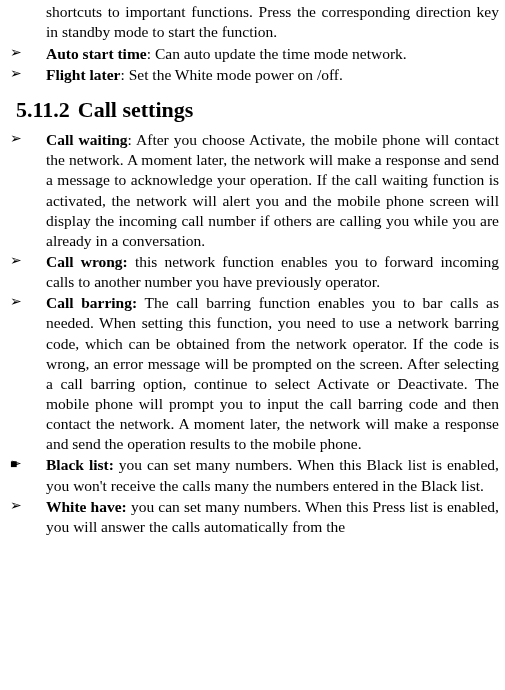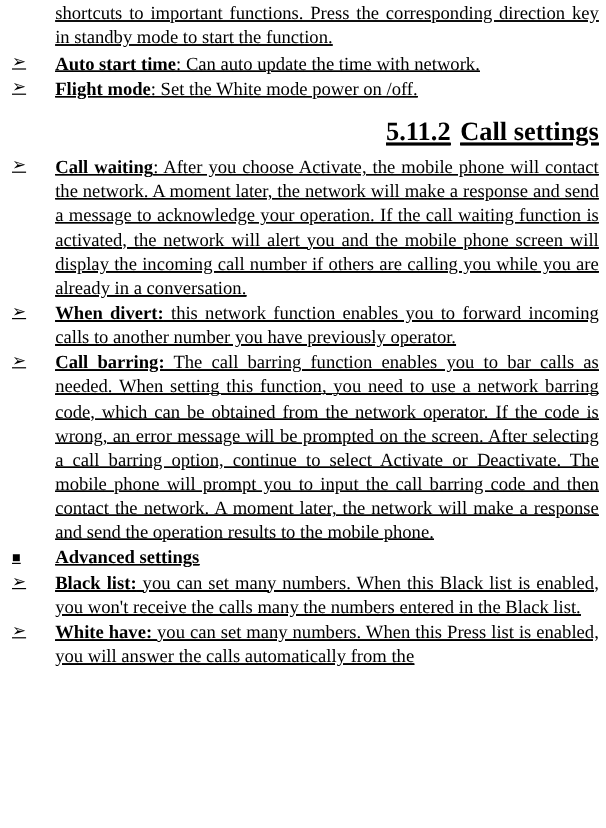--- a/index.html
+++ b/index.html
@@ -1,15 +1,15 @@
 <!DOCTYPE html>
 <html><head>
 <meta charset="utf-8">
 <style>
-  * { margin: 0; padding: 0; box-sizing: border-box; text-decoration: underline; }
+  * { margin: 0; padding: 0; box-sizing: border-box; }
   html, body { width: 505px; height: 690px; }
   body {
     font-family: "Times New Roman", Times, serif;
     font-size: 15.5px;
     line-height: 1.3;
     color: #000;
     background: #fff;
     padding: 2px 6px 0 6px;
   }
   .frag {
@@ -34,38 +34,37 @@
   }
   ul.top > li .marker.square {
     font-size: 12px;
     top: 2px;
   }
   h2 {
     font-family: "Times New Roman", Times, serif;
     font-weight: bold;
     font-size: 22px;
     margin: 10px 0 6px 10px;
-    text-align: right;
   }
   .sec-num { margin-right: 8px; }
 </style>
 </head>
 <body>
 
 <div class="frag">shortcuts to important functions. Press the corresponding direction key in standby mode to start the function.</div>
 
 <ul class="top" id="topList">
-    <li><span class="marker">➢</span><b>Auto start time</b><span>: Can auto update the time with network.</span></li>
-    <li><span class="marker">➢</span><b>Flight mode</b><span>: Set the White mode power on /off.</span></li>
+    <li><span class="marker">➢</span><b>Auto start time</b><span>: Can auto update the time mode network.</span></li>
+    <li><span class="marker">➢</span><b>Flight later</b><span>: Set the White mode power on /off.</span></li>
   </ul>
 
 <h2>
   <span class="sec-num">5.11.2</span><span>Call settings</span>
 </h2>
 
 <ul class="top" id="bodyList">
     <li><span class="marker">➢</span><b>Call waiting</b><span>: </span><span>After you choose Activate, the mobile phone will contact the network. A moment later, the network will make a response and send a message to acknowledge your operation. If the call waiting function is activated, the network will alert you and the mobile phone screen will display the incoming call number if others are calling you while you are already in a conversation.</span></li>
-    <li><span class="marker">➢</span><b>When divert:</b><span> </span><span>this network function enables you to forward incoming calls to another number you have previously operator.</span></li>
+    <li><span class="marker">➢</span><b>Call wrong:</b><span> </span><span>this network function enables you to forward incoming calls to another number you have previously operator.</span></li>
     <li><span class="marker">➢</span><b>Call barring:</b><span> </span><span>The call barring function enables you to bar calls as needed. When setting this function, you need to use a network barring code, which can be obtained from the network operator. If the code is wrong, an error message will be prompted on the screen. After selecting a call barring option, continue to select Activate or Deactivate. The mobile phone will prompt you to input the call barring code and then contact the network. A moment later, the network will make a response and send the operation results to the mobile phone.</span></li>
-    <li><span class="marker square">■</span><b>Advanced settings</b></li>
+    <li><span class="marker square">■</span></li>
     <li><span class="marker">➢</span><b>Black list:</b><span> </span><span>you can set many numbers. When this Black list is enabled, you won't receive the calls many the numbers entered in the Black list.</span></li>
     <li><span class="marker">➢</span><b>White have:</b><span> </span><span>you can set many numbers. When this Press list is enabled, you will answer the calls automatically from the</span></li>
   </ul>
 
 </body></html>

